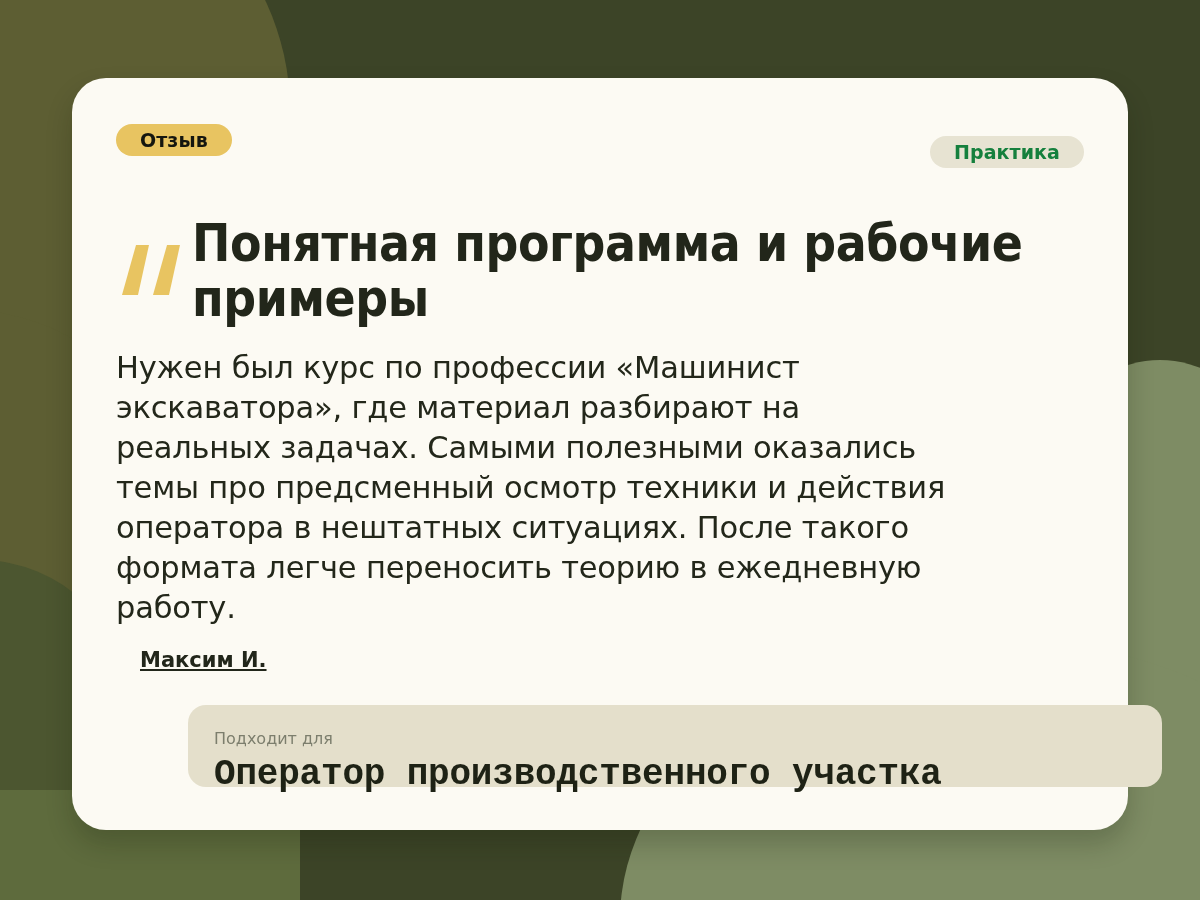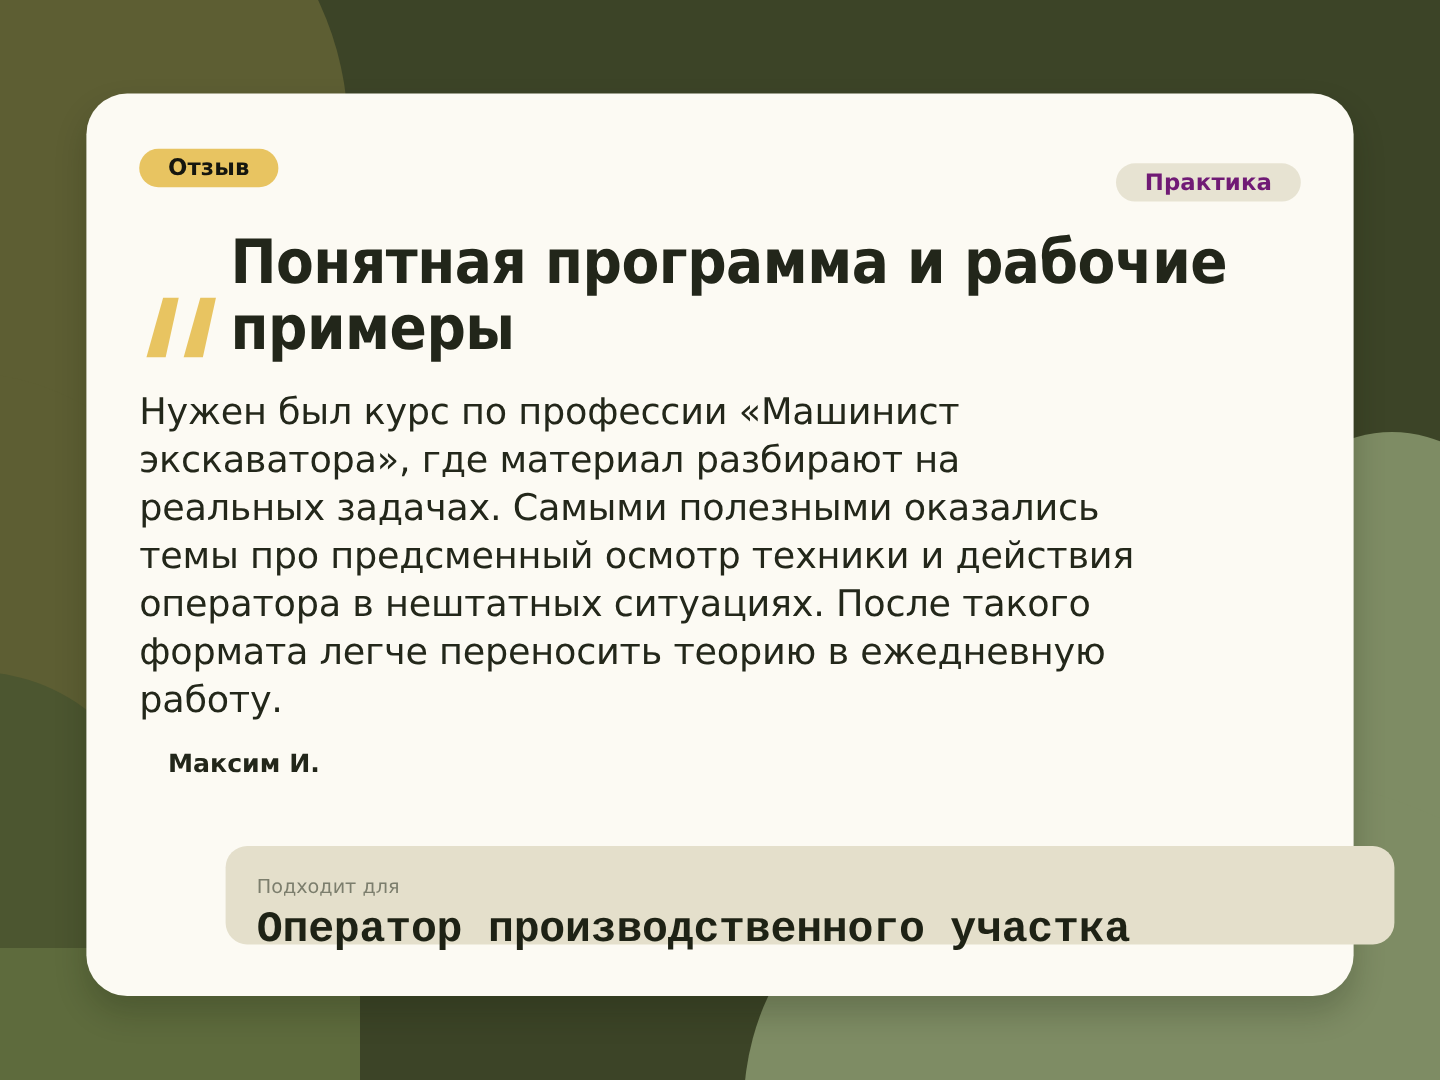--- a/index.html
+++ b/index.html
@@ -72,27 +72,27 @@
     justify-content:center;
     height:32px;
     padding:0 24px;
     border-radius:22px;
     font-size:19px;
     font-weight:bold;
     letter-spacing:0.1px;
     white-space:nowrap;
   }
   #badge-type { background:#E8C461; color:#15160F; }
-  #badge-topic { background:#E7E3D2; color:#701a75;margin-top:24px; }
+  #badge-topic { background:#E7E3D2; color:#15803d;margin-top:24px; }
 
   
   #heading-row {
     display:flex;
-    align-items:flex-end;
-    margin-top:30px;
+    align-items:center;
+    margin-top:54px;
   }
   #quote-mark {
     flex:0 0 auto;
     margin-right:10px;
     margin-top:2px;
   }
   #heading {
     font-family:"DejaVu Sans Condensed","Liberation Sans Narrow","Liberation Sans", sans-serif;
     font-size:51px;
     font-weight:bold;
@@ -112,20 +112,21 @@
     letter-spacing:-0.2px;
   }
 
   
   #author {
     margin-top:20px;
     margin-left:24px;
     font-size:21px;
     font-weight:bold;
     color:#22261A;
+    text-decoration:underline;
   }
 
   
   .info-card {
     position:absolute;
     left:116px;
     width:974px;
     height:82px;
     background:#E4DFCB;
     border-radius:18px;

